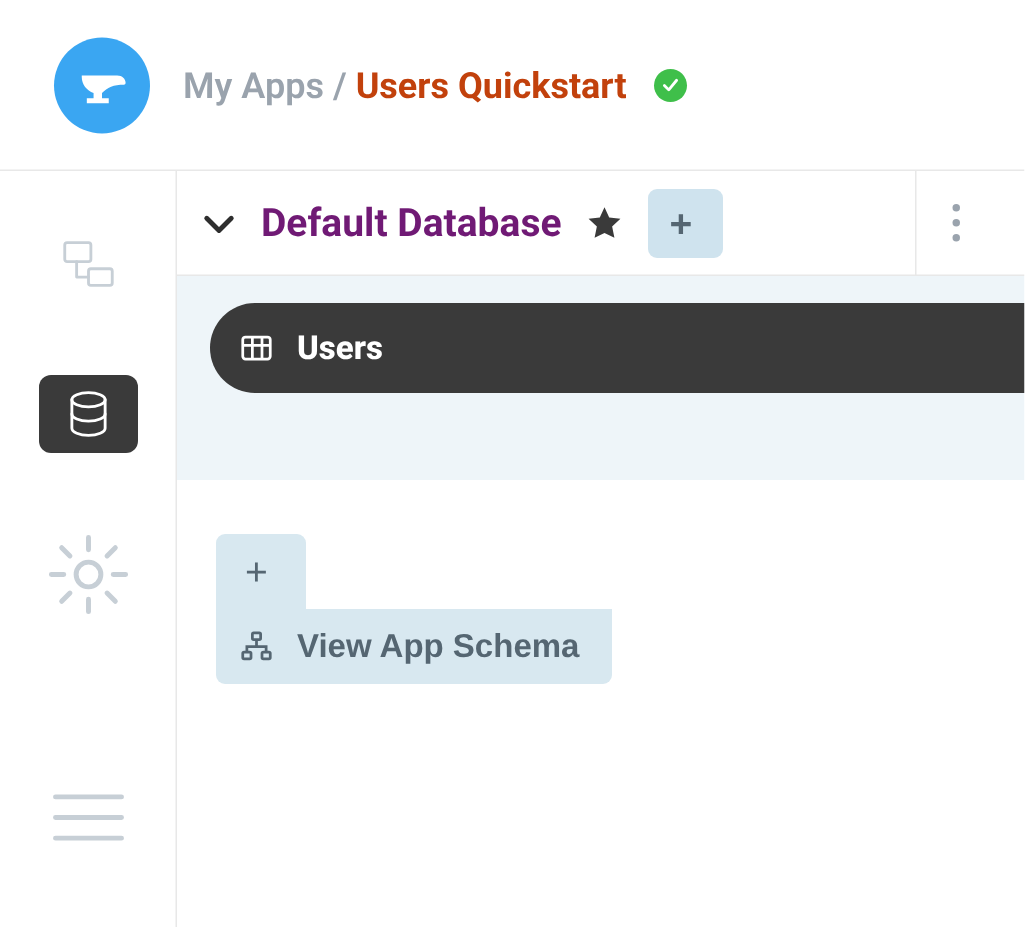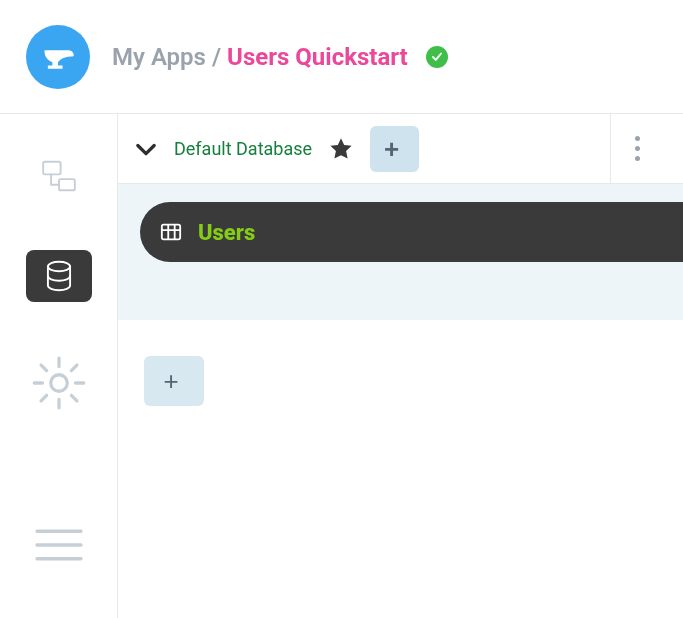--- a/index.html
+++ b/index.html
@@ -10,42 +10,42 @@
     overflow: hidden;
     background: #fff;
     color: #2e2e2e;
   }
 
   
   .header {
     height: 114px;
     display: flex;
     align-items: center;
-    padding-left: 26px;
+    padding-left: 36px;
     gap: 22px;
     border-bottom: 1px solid #e8e8e8;
   }
   .logo {
     width: 64px; height: 64px;
     border-radius: 50%;
     background: #3aa6f2;
     display: flex; align-items: center; justify-content: center;
     flex: 0 0 auto;
   }
   .logo svg { width: 36px; height: 36px; }
 
   .breadcrumb {
     display: flex; align-items: center;
     font-size: 24px;
     font-weight: 700;
     gap: 6px;
   }
   .breadcrumb .muted { color: #9aa3ad; font-weight: 600; }
   .breadcrumb .sep   { color: #9aa3ad; font-weight: 600; }
-  .breadcrumb .active { color: #ec4899; }
+  .breadcrumb .active { color: #c2410c; }
   .status-badge {
     margin-left: 12px;
     width: 22px; height: 22px;
     border-radius: 50%;
     background: #3fbf4a;
     display: flex; align-items: center; justify-content: center;
   }
   .status-badge svg { width: 14px; height: 14px; }
 
   
@@ -84,21 +84,21 @@
   
   .content { flex: 1; position: relative; }
   .panel-header {
     height: 70px;
     border-bottom: 1px solid #e8e8e8;
     display: flex; align-items: center;
     padding: 0 26px 0 14px;
     gap: 14px;
   }
   .chevron-wrap { width: 28px; height: 28px; display:flex; align-items:center; justify-content:center; cursor:pointer;}
-  .panel-title { font-size: 18px; font-weight: 400; color: #15803d; }
+  .panel-title { font-size: 26px; font-weight: 700; color: #701a75; }
   .star-wrap { width: 30px; height: 30px; display:flex;align-items:center;justify-content:center; cursor:pointer;}
   .star-wrap svg { width: 26px; height: 26px; }
   .add-table-btn {
     background: #cfe3ee;
     color: #556672;
     font-size: 22px;
     font-weight: 800;
     border: none;
     border-radius: 6px;
     padding: 10px 20px 10px 14px;
@@ -119,21 +119,21 @@
   }
   .table-pill {
     margin-left: 22px;
     height: 60px;
     background: #3a3a3a;
     border-top-left-radius: 30px;
     border-bottom-left-radius: 30px;
     display: flex; align-items: center;
     padding-left: 20px;
     gap: 16px;
-    color: #84cc16;
+    color: #ffffff;
     cursor: pointer;
   }
   .table-pill .tname { font-size: 22px; font-weight: 800; }
   .table-pill svg { width: 22px; height: 22px; }
 
   .lower-actions {
     padding: 36px 0 0 26px;
     display: flex; flex-direction: column; align-items: flex-start;
   }
   .lower-actions button {
@@ -241,16 +241,25 @@
           <path d="M2 10 h20 M9 4 v16 M16 4 v16" stroke="#fff" stroke-width="2"></path>
         </svg>
         <span class="tname">Users</span>
       </div>
     </div>
 
     <div class="lower-actions">
       <button>
         <span class="plus">+</span>
       </button>
+      <button>
+        <svg viewBox="0 0 24 24">
+          <rect x="9" y="2" width="6" height="5" rx="1" fill="none" stroke="#556672" stroke-width="2"></rect>
+          <rect x="2" y="16" width="6" height="5" rx="1" fill="none" stroke="#556672" stroke-width="2"></rect>
+          <rect x="16" y="16" width="6" height="5" rx="1" fill="none" stroke="#556672" stroke-width="2"></rect>
+          <path d="M12 7 v5 M5 16 v-4 h14 v4 M12 12 v0" fill="none" stroke="#556672" stroke-width="2"></path>
+        </svg>
+        <span>View App Schema</span>
+      </button>
     </div>
 
   </div>
 </div>
 
 </body></html>

